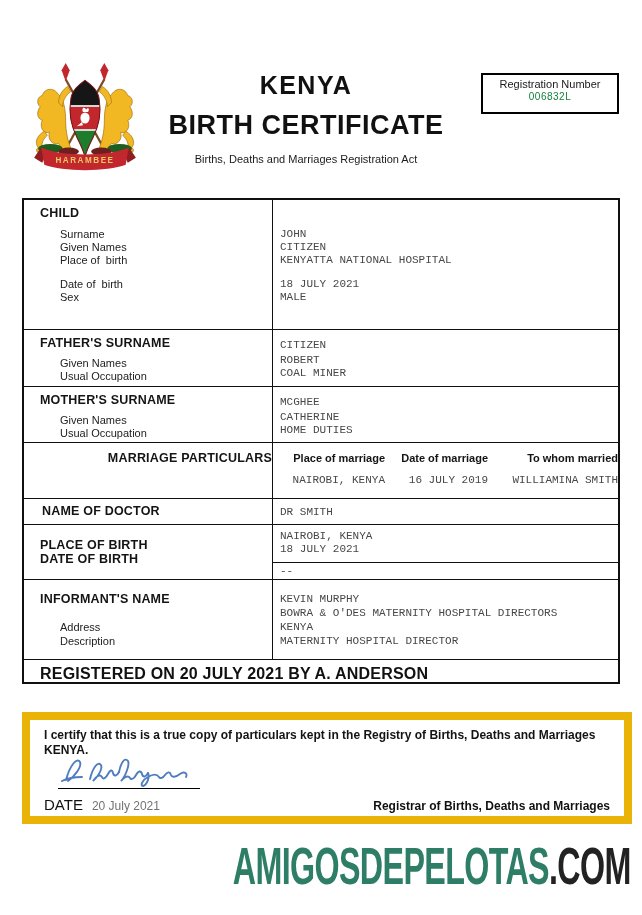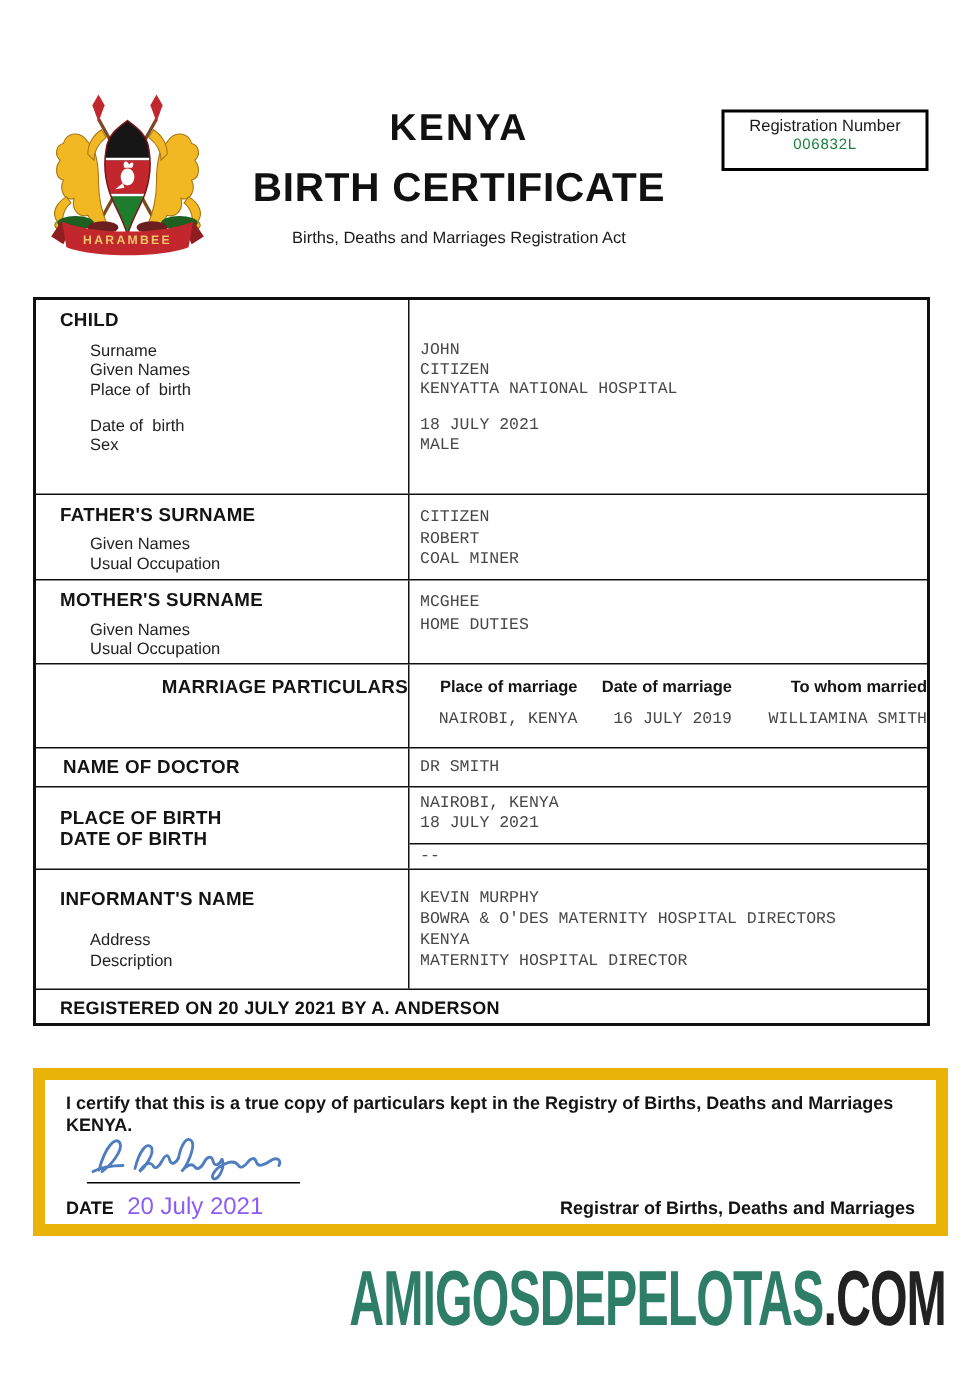--- a/index.html
+++ b/index.html
@@ -40,33 +40,33 @@
 
   
   .marr-grid{display:flex;padding-left:7px;}
   .mcol1{width:105px;} .mcol2{width:103px;} .mcol3{flex:1;}
   .mhead{font-size:11px;font-weight:bold;color:#141414;line-height:12px;}
 
   
   .birth-top{padding:5px 0 0 7px;height:32px;}
   .birth-bottom{border-top:1.5px solid #101010;padding:2px 0 0 7px;}
 
-  .registered-bar{font-size:12px;font-weight:bold;padding:5px 0 0 16px;letter-spacing:0.2px;text-align:right;}
+  .registered-bar{font-size:16px;font-weight:bold;padding:5px 0 0 16px;letter-spacing:0.2px;text-align:right;}
 
   
   .certify-box{position:absolute;left:22px;top:712px;width:594px;height:96px;
                border:8px solid #eab308;}
   .certify-text{position:absolute;left:14px;top:8px;width:566px;font-size:12px;
                 font-weight:bold;line-height:15px;color:#141414;}
   .signature{position:absolute;left:30px;top:33px;width:160px;height:38px;}
   .sig-line{position:absolute;left:28px;top:68px;width:142px;border-bottom:1.5px solid #000;}
   .certify-bottom{position:absolute;left:14px;right:14px;top:76px;display:flex;
                   justify-content:space-between;align-items:baseline;}
-  .date-label{font-size:12px;font-weight:bold;}
-  .date-value{font-size:16px;font-weight:normal;margin-left:9px;color:#8b5cf6;}
+  .date-label{font-size:15px;font-weight:normal;}
+  .date-value{font-size:12px;font-weight:normal;margin-left:9px;color:#737373;}
   .registrar{font-size:12px;font-weight:bold;}
 
   
   .site-logo{position:absolute;right:11px;top:841px;font-size:52px;font-weight:bold;
              line-height:50px;white-space:nowrap;transform:scaleX(0.62);
              transform-origin:100% 50%;letter-spacing:-1px;}
   .logo-green{color:#2e7d66;} .logo-dark{color:#222222;}
 </style>
 </head>
 <body>
@@ -186,20 +186,21 @@
         <div class="sec-head">MOTHER'S SURNAME</div>
         <div class="indent" style="margin-top:7px;">
           <div class="lbl">Given Names</div>
           <div class="lbl">Usual Occupation</div>
         </div>
       </div>
       <div class="cell-r">
         <div class="inner" style="padding-top:9px;">
           <div class="val">MCGHEE</div>
           <div class="sp2"></div>
+          <div class="val">CATHERINE</div>
           <div class="val">HOME DUTIES</div>
         </div>
       </div>
     </div>
 
     <div class="row r-marr">
       <div class="cell-l pad-head" style="padding-top:9px;">
         <div class="sec-head">MARRIAGE PARTICULARS</div>
       </div>
       <div class="cell-r">

